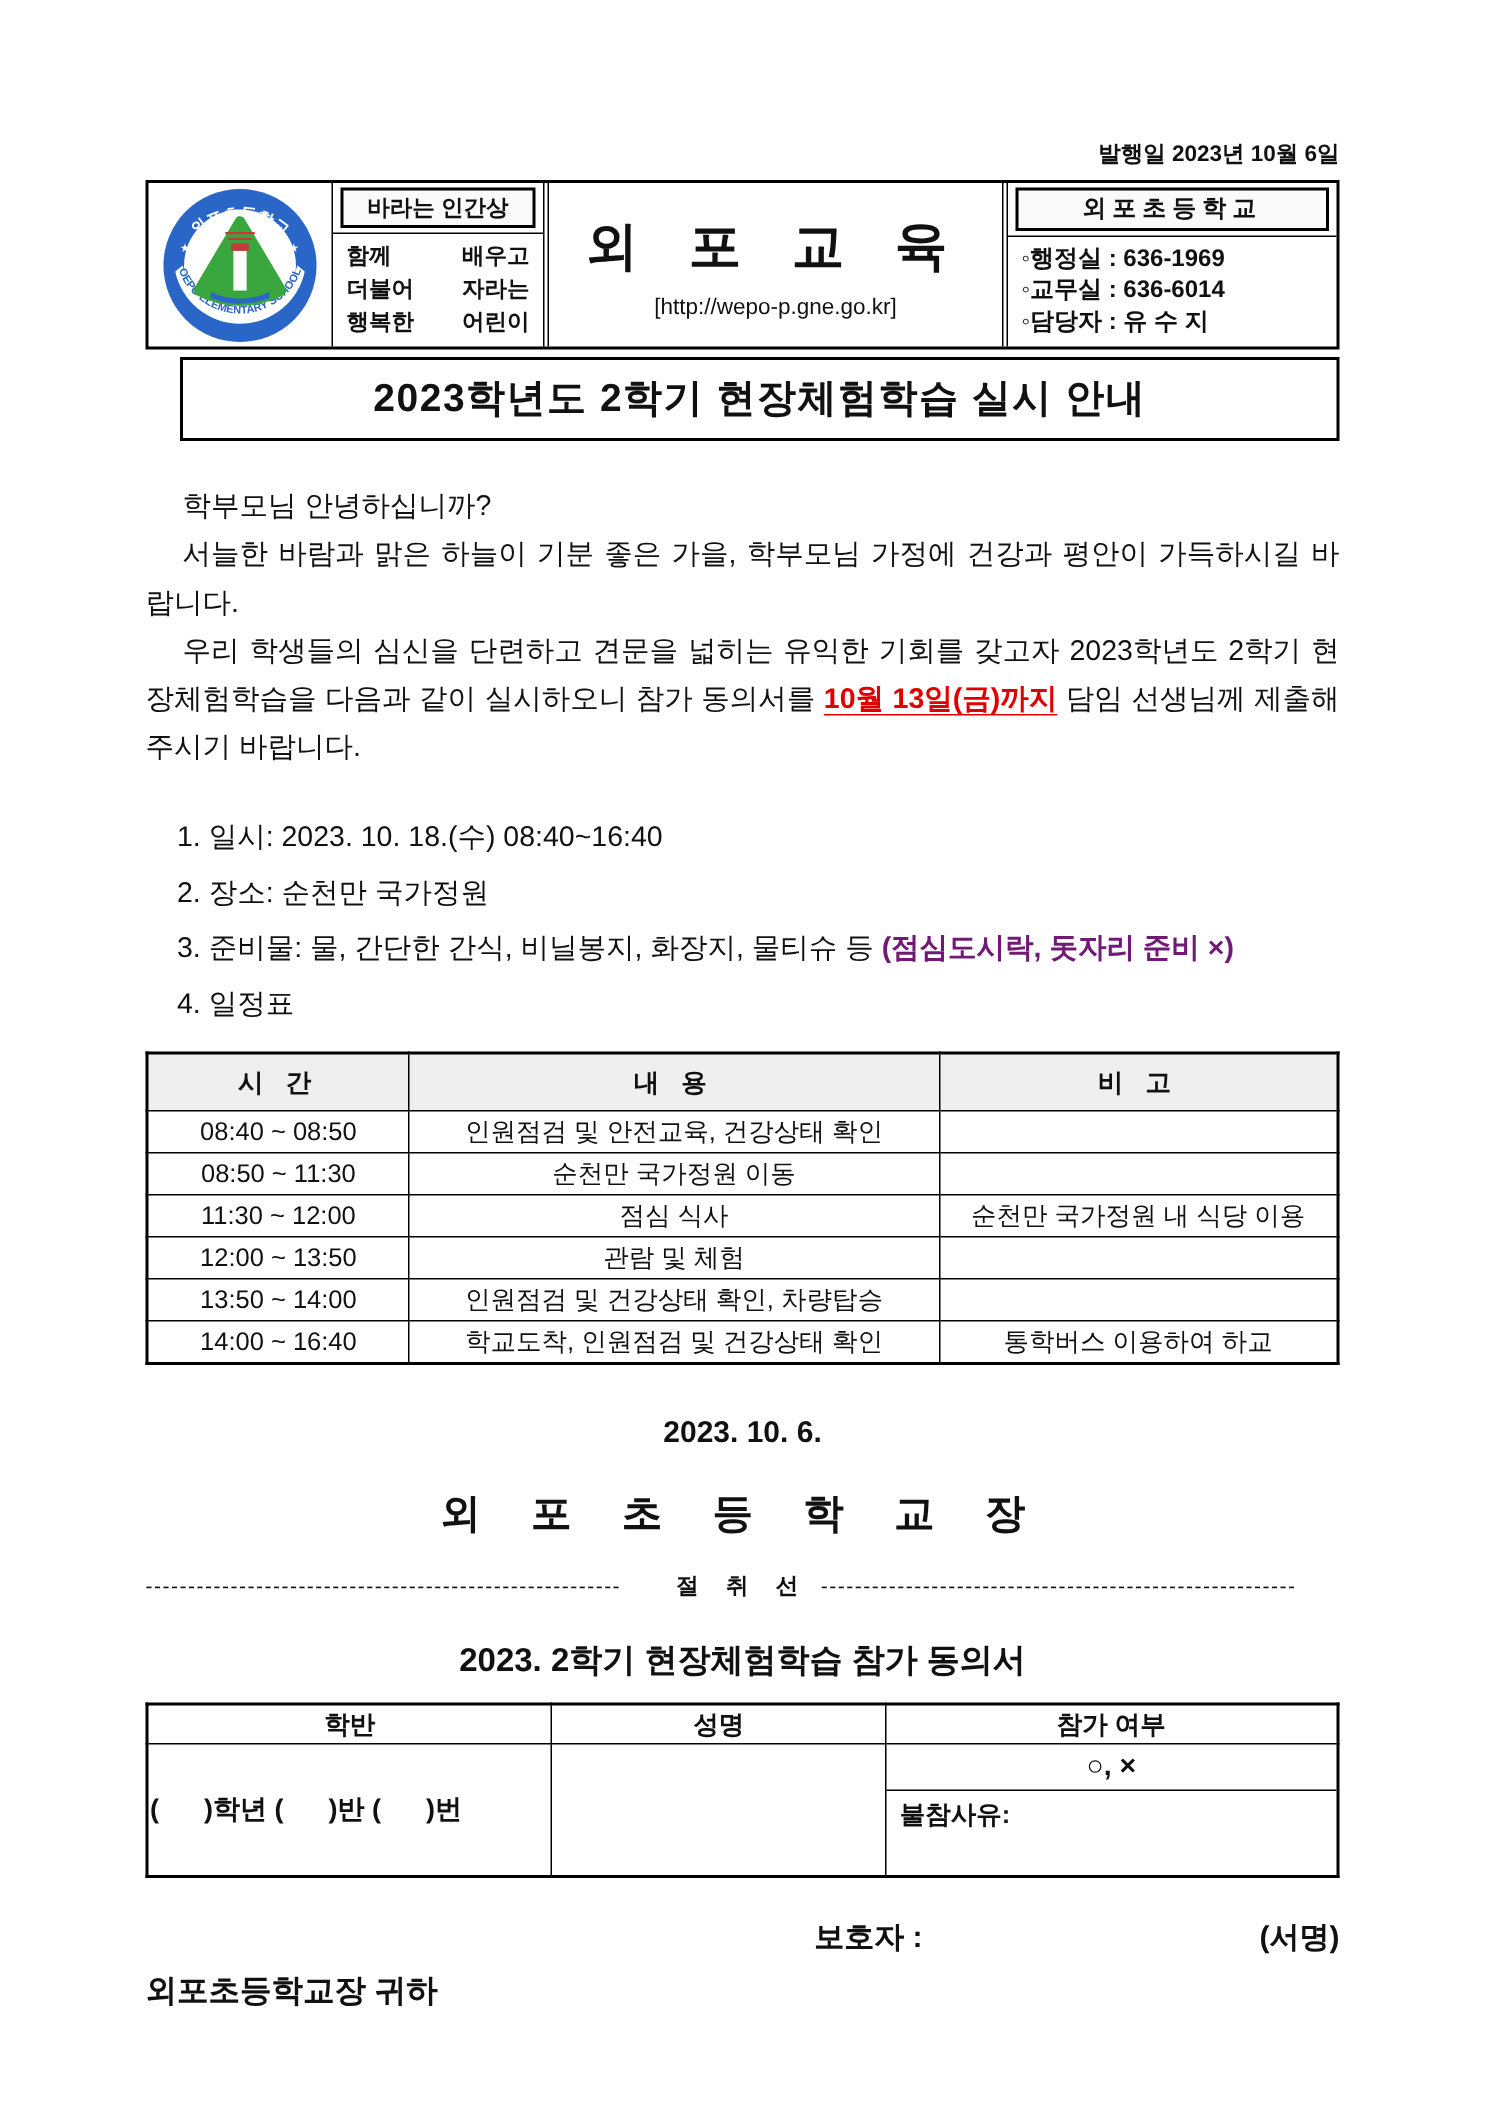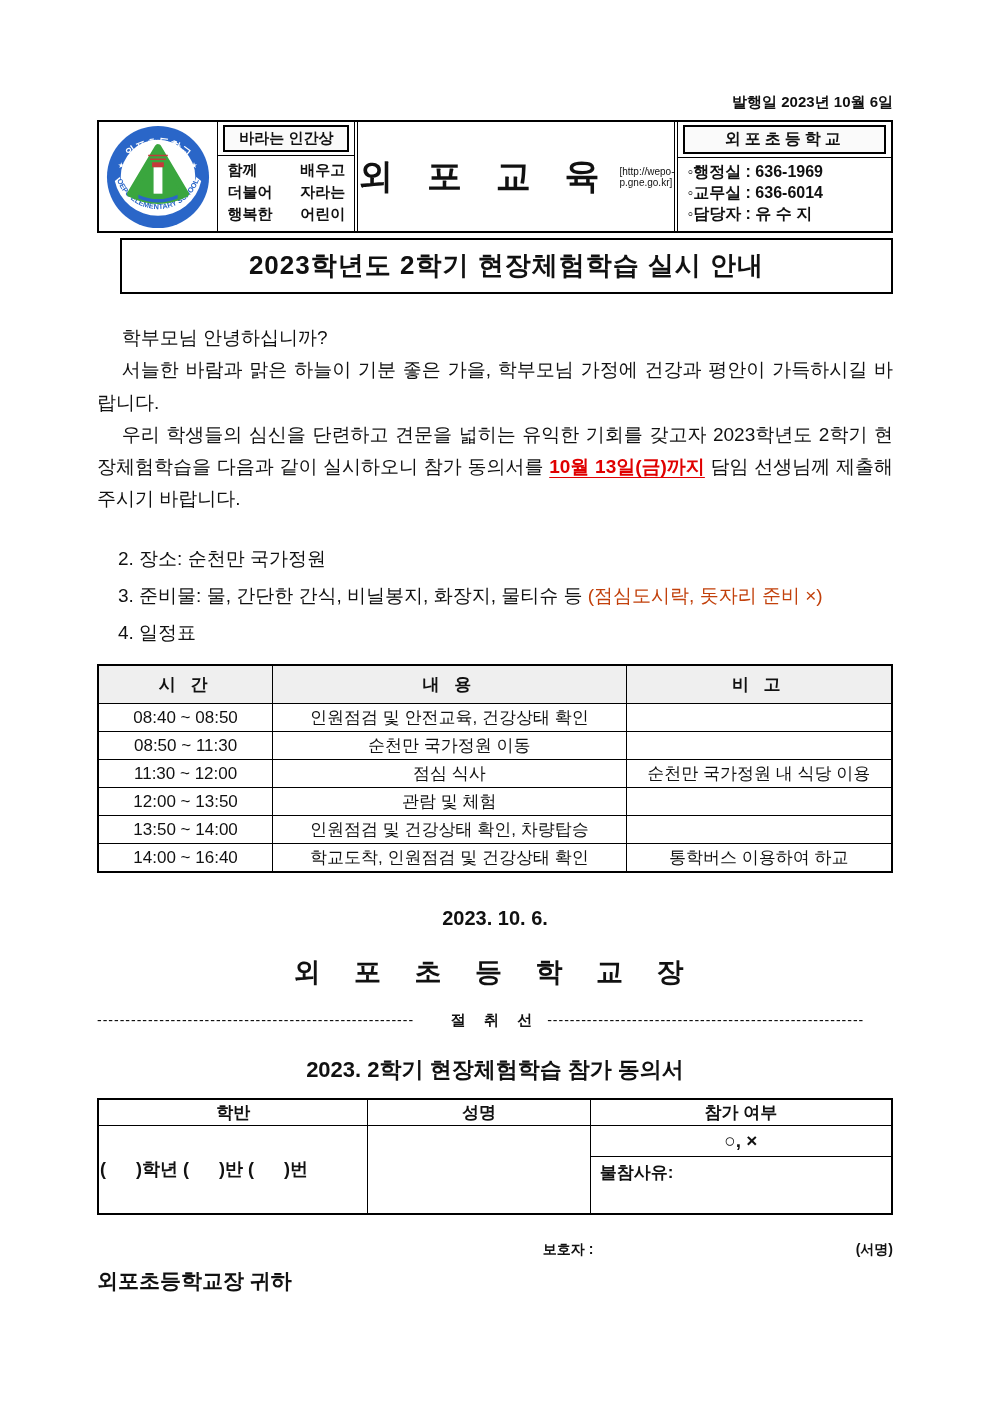--- a/index.html
+++ b/index.html
@@ -15,36 +15,36 @@
   .issue-date { text-align: right; font-size: 15px; font-weight: 700; margin-bottom: 8px; }
 
   
   .header-table { display: flex; border: 2px solid #000; height: 113px; }
   .logo-cell { width: 122px; display: flex; align-items: center; justify-content: center; }
   .motto-cell { width: 145px; border-left: 1px solid #000; border-right: 4px double #000; display: flex; flex-direction: column; }
   .cell-head-wrap { border-bottom: 1px solid #000; padding: 3px 5px 3px; }
   .cell-head { border: 2px solid #000; background: #fafafa; text-align: center; font-weight: 700; font-size: 15px; padding: 2px 0; }
   .motto-lines { flex: 1; padding: 4px 9px 6px; font-size: 15px; font-weight: 700; display: flex; flex-direction: column; justify-content: space-around; }
   .motto-line { text-align: justify; text-align-last: justify; }
-  .center-cell { flex: 1; display: flex; flex-direction: row; align-items: center; justify-content: center; gap: 8px; }
+  .center-cell { flex: 1; display: flex; flex-direction: column; align-items: center; justify-content: center; gap: 8px; }
   .edu-title { font-size: 35px; font-weight: 800; letter-spacing: 12px; white-space: nowrap; }
-  .edu-url { font-size: 10px; }
+  .edu-url { font-size: 15px; }
   .contact-cell { width: 223px; border-left: 4px double #000; display: flex; flex-direction: column; }
   .contact-head { border: 2px solid #000; text-align: center; font-weight: 700; font-size: 16px; letter-spacing: 4px; padding: 2px 0; }
   .contact-lines { flex: 1; padding: 4px 9px 6px; font-size: 16px; font-weight: 700; display: flex; flex-direction: column; justify-content: space-around; white-space: nowrap; }
 
   .title-bar { border: 2px solid #000; margin-top: 5px; text-align: center; font-size: 26px; font-weight: 800; padding: 8px 0 9px; letter-spacing: 1px; margin-left: 23px; }
 
   
   .body-text { margin-top: 28px; font-size: 19px; line-height: 1.70; text-align: justify; }
   .body-text p { margin: 0; text-indent: 1.3em; }
   .red-underline { color: #e00000; font-weight: 700; text-decoration: underline; text-underline-offset: 4px; }
 
   .list { margin-top: 24px; font-size: 19px; line-height: 1.95; padding-left: 21px; }
-  .blue-bold { color: #c2410c; font-weight: 400; }
+  .blue-bold { color: #701a75; font-weight: 700; }
 
   
   table.schedule { width: 100%; border-collapse: collapse; border: 2px solid #000; margin-top: 13px; font-size: 17px; table-layout: fixed; padding-left: 40px; }
   .schedule th { background: #efefef; border: 1px solid #000; font-weight: 700; height: 39px; letter-spacing: 5px; }
   .schedule td { border: 1px solid #000; height: 28px; text-align: center; overflow: hidden; white-space: nowrap; }
   .col-time { width: 22%; } .col-desc { width: 44.5%; } .col-note { width: 33.5%; }
 
   .note { margin-top: 17px; font-size: 18px; }
 
   .close-date { text-align: center; margin-top: 34px; font-size: 20px; font-weight: 700; }
@@ -59,21 +59,21 @@
   
   table.consent { width: 100%; border-collapse: collapse; border: 2px solid #000; margin-top: 13px; font-size: 17px; table-layout: fixed; }
   .consent th { border: 1px solid #000; font-weight: 700; height: 22px; }
   .consent td { border: 1px solid #000; }
   .ccol-class { width: 34%; } .ccol-name { width: 28%; } .ccol-join { width: 38%; }
   .class-cell { height: 87px; font-size: 18px; font-weight: 700; vertical-align: middle; white-space: pre; }
   .choice-cell { padding: 0; vertical-align: top; }
   .choice-top { border-bottom: 1px solid #000; height: 31px; display: flex; align-items: center; justify-content: center; font-size: 19px; font-weight: 700; }
   .choice-bottom { height: 56px; padding: 4px 9px; font-size: 17px; font-weight: 700; }
 
-  .guardian-row { display: flex; margin-top: 26px; font-size: 14px; font-weight: 700; }
+  .guardian-row { display: flex; margin-top: 26px; font-size: 20px; font-weight: 700; }
   .guardian-label { margin-left: 56%; }
   .sign-label { margin-left: auto; }
   .recipient { font-size: 21px; font-weight: 800; margin-top: 8px; }
 </style>
 </head>
 <body>
 
 <div class="page">
 
   <div class="issue-date">발행일 2023년 10월 6일</div>
@@ -129,20 +129,21 @@
 
   <div class="title-bar">2023학년도 2학기 현장체험학습 실시 안내</div>
 
   <div class="body-text">
     <p>학부모님 안녕하십니까?</p>
     <p>서늘한 바람과 맑은 하늘이 기분 좋은 가을, 학부모님 가정에 건강과 평안이 가득하시길 바랍니다.</p>
     <p><span>우리 학생들의 심신을 단련하고 견문을 넓히는 유익한 기회를 갖고자 2023학년도 2학기 현장체험학습을 다음과 같이 실시하오니 참가 동의서를 </span><span class="red-underline">10월 13일(금)까지</span><span> 담임 선생님께 제출해 주시기 바랍니다.</span></p>
   </div>
 
   <div class="list">
+    <div>1. 일시: 2023. 10. 18.(수) 08:40~16:40</div>
     <div>2. 장소: 순천만 국가정원</div>
     <div><span>3. 준비물: 물, 간단한 간식, 비닐봉지, 화장지, 물티슈 등 </span><span class="blue-bold">(점심도시락, 돗자리 준비 ×)</span></div>
     <div>4. 일정표</div>
   </div>
 
   <table class="schedule">
     <colgroup>
         <col class="col-time">
         <col class="col-desc">
         <col class="col-note">

